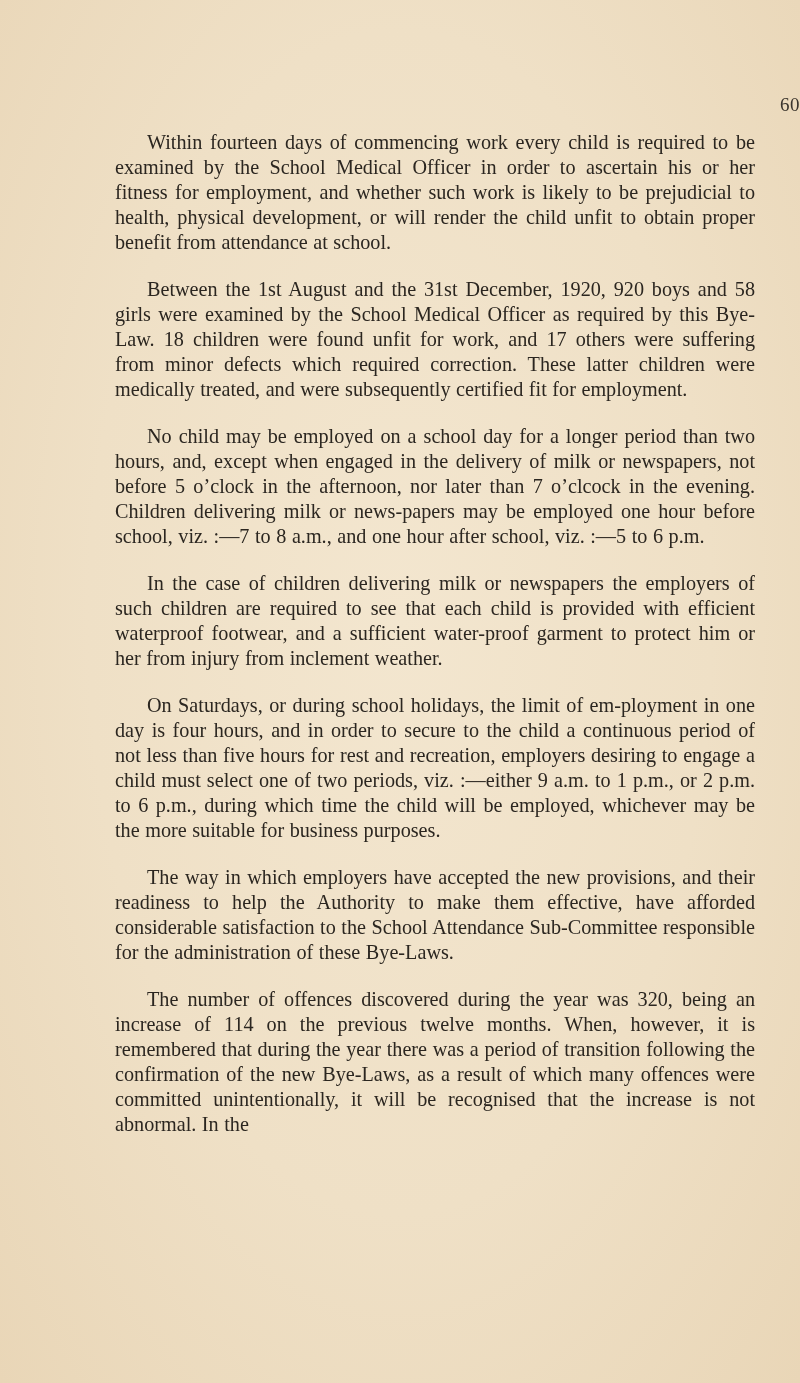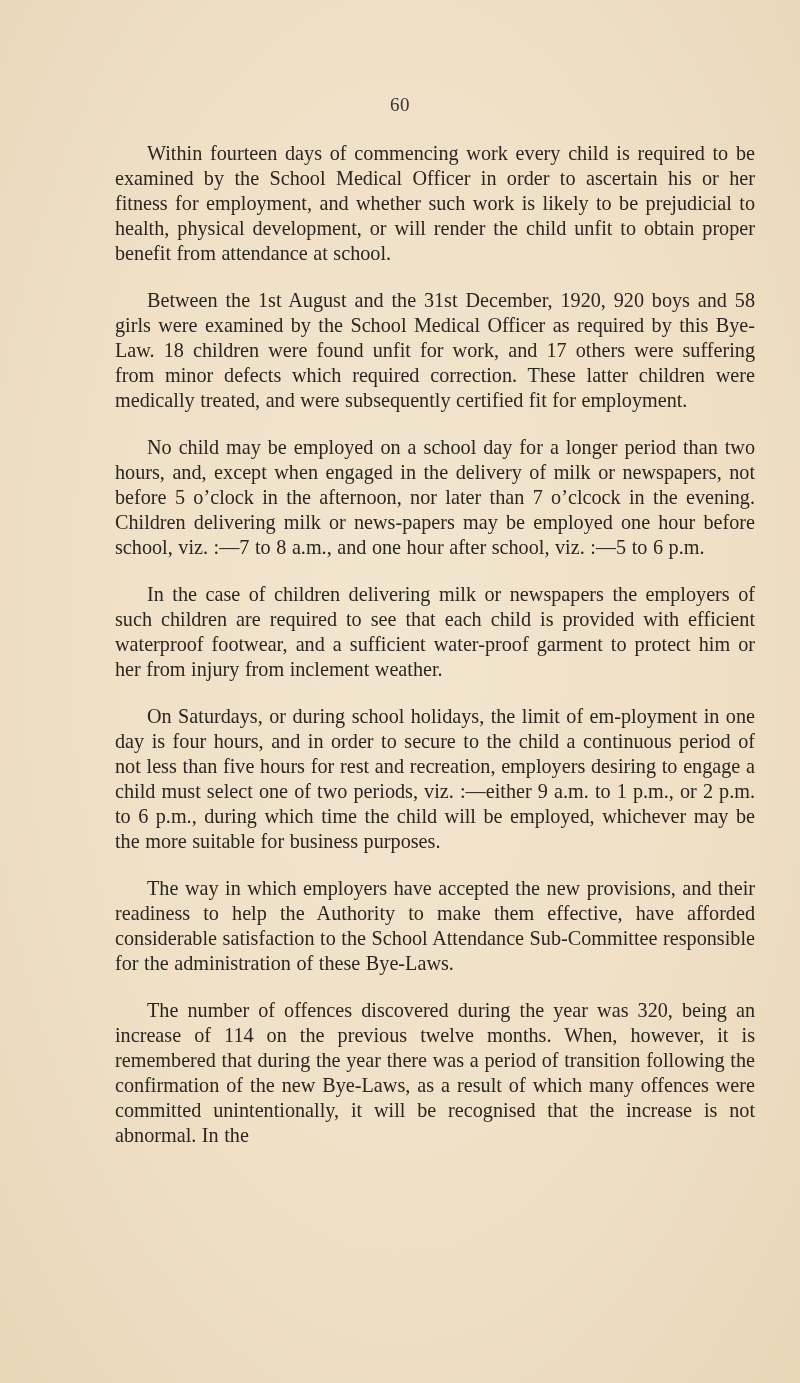--- a/index.html
+++ b/index.html
@@ -19,29 +19,29 @@
       position: absolute;
       left: 0; top: 0;
       width: 800px;
       height: 1383px;
     }
     .page-number {
       position: absolute;
       top: 94px;
       left: 0;
       width: 800px;
-      text-align: center;
+      text-align: right;
       font-size: 19px;
       letter-spacing: 0.5px;
       color: #3a342c;
     }
     .body-text {
       position: absolute;
       left: 115px;
-      top: 141px;
+      top: 130px;
       width: 640px;
     }
     .para {
       margin: 0 0 22px 0;
       font-size: 20.2px;
       line-height: 25px;
       text-align: justify;
       text-indent: 32px;
       hyphens: none;
       word-spacing: 0.5px;

